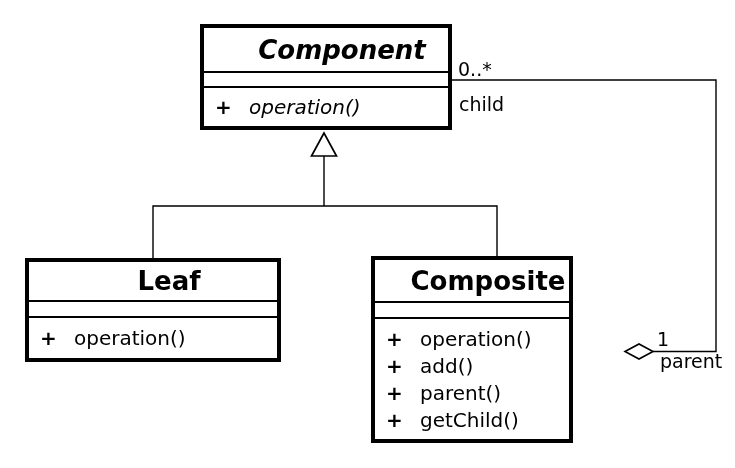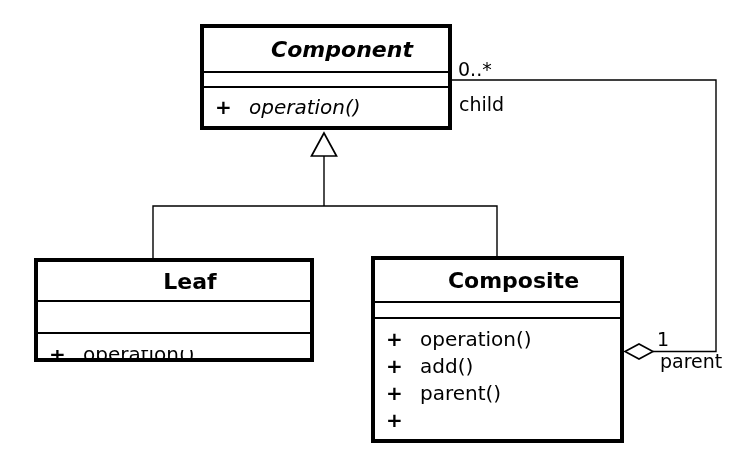--- a/index.html
+++ b/index.html
@@ -25,29 +25,29 @@
   }
   .uml-class {
     position: absolute;
     box-sizing: border-box;
     background: #ffffff;
     border: 4px solid #000000;
     display: flex;
     flex-direction: column;
   }
   .uml-class.component { left: 200px; top: 24px;  width: 252px; height: 106px; }
-  .uml-class.leaf      { left: 34px;  top: 258px; width: 280px; height: 104px; gap: 16px; }
-  .uml-class.composite { left: 371px; top: 256px; width: 253px; height: 187px; }
+  .uml-class.leaf      { left: 25px;  top: 258px; width: 256px; height: 104px; }
+  .uml-class.composite { left: 371px; top: 256px; width: 202px; height: 187px; }
 
   .title {
     display: flex;
     align-items: center;
     justify-content: center;
     font-weight: 700;
-    font-size: 22px;
+    font-size: 26px;
     border-bottom: 2px solid #000000;
     flex: 0 0 auto;
     padding-left: 32px;
   }
   .component .title { height: 43px; }
   .leaf      .title { height: 38px; }
   .composite .title { height: 41px; }
 
   .attrs {
     border-bottom: 2px solid #000000;
@@ -142,20 +142,21 @@
       <div class="method">
         <span class="vis">+</span>
         <span class="sig">add()</span>
       </div>
       <div class="method">
         <span class="vis">+</span>
         <span class="sig">parent()</span>
       </div>
       <div class="method">
         <span class="vis">+</span>
+        <span class="sig">getChild()</span>
       </div>
     </div>
   </div>
 
   <div class="edge-label lbl-mult-child">0..*</div>
   <div class="edge-label lbl-role-child">child</div>
   <div class="edge-label lbl-mult-parent">1</div>
   <div class="edge-label lbl-role-parent">parent</div>
 
 </div>

